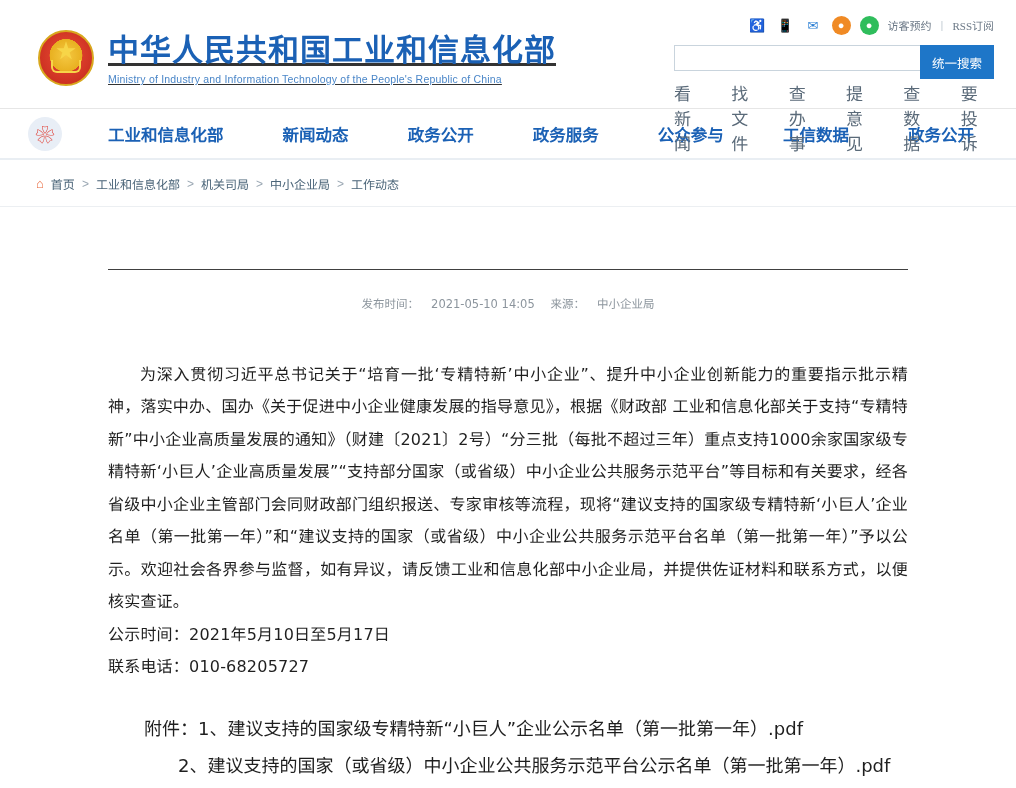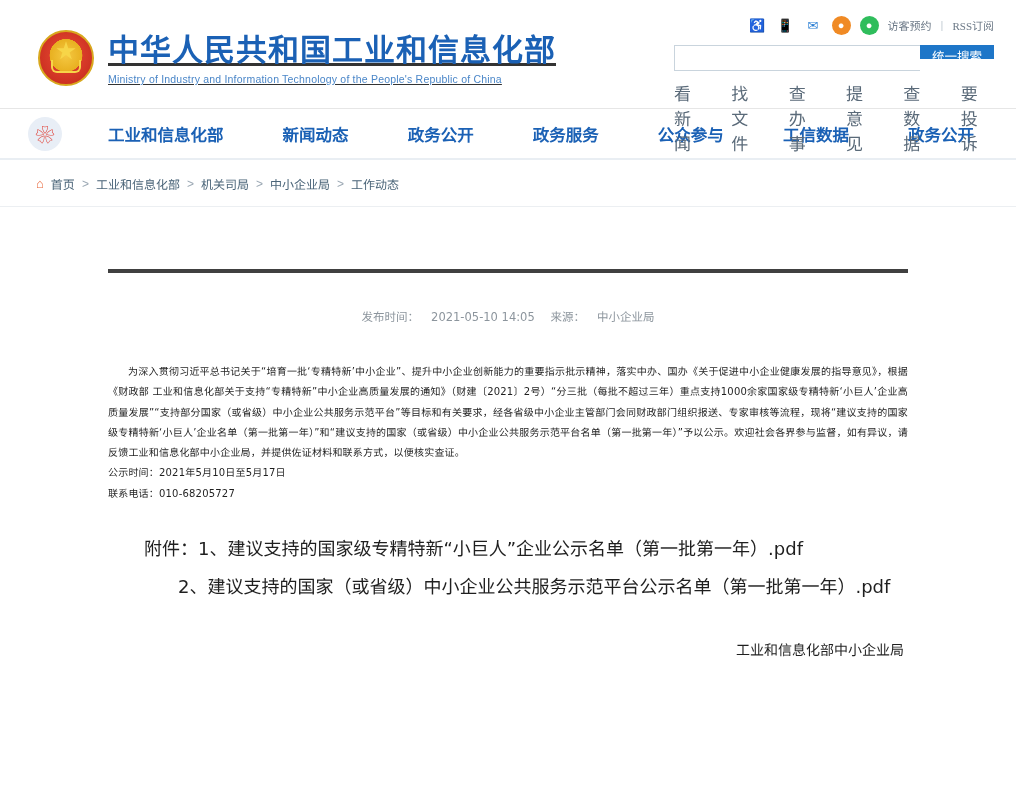--- a/index.html
+++ b/index.html
@@ -115,21 +115,21 @@
     border-right: none;
     height: 26px;
     padding: 0 8px;
     font-size: 12px;
     color: #333;
     outline: none;
     background: #fff;
   }
   .search-btn {
     width: 74px;
-    height: 14px;
+    height: 34px;
     background: #1e76c8;
     color: #fff;
     font-size: 12.5px;
     border: none;
     cursor: pointer;
   }
   .quick-links {
     margin-top: 9px;
     display: flex;
     justify-content: flex-end;
@@ -202,28 +202,28 @@
     line-height: 1.65;
     letter-spacing: .3px;
     padding: 0 12px;
   }
   .meta {
     margin-top: 28px;
     padding-bottom: 14px;
     text-align: center;
     font-size: 11.5px;
     color: #8c959d;
-    border-top: 4px solid #404040;
-    padding-top: 35px;
+    border-top: 1px solid #404040;
+    padding-top: 25px;
   }
   .meta span { margin: 0 6px; }
 
   .body-text {
-    margin-top: 24px;
-    font-size: 10px;
+    margin-top: 34px;
+    font-size: 16px;
     line-height: 2.03;
     color: #1f1f1f;
     text-align: justify;
     letter-spacing: .2px;
   }
   .body-text p { margin: 0; }
   .indent { text-indent: 2em; }
   .sub-line { margin-top: 2px; }
 
   .attach {

